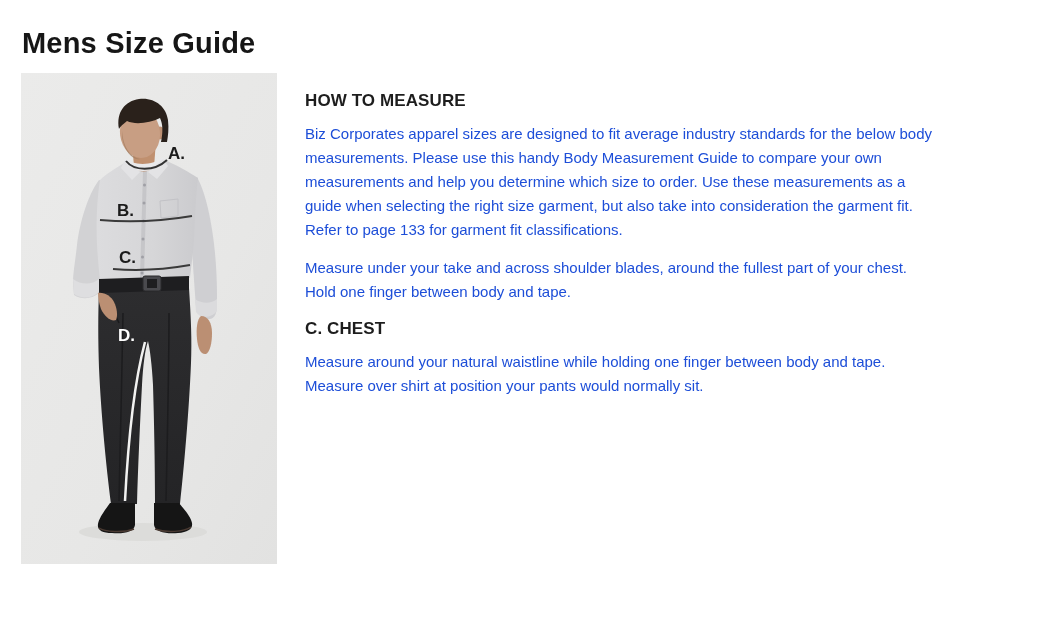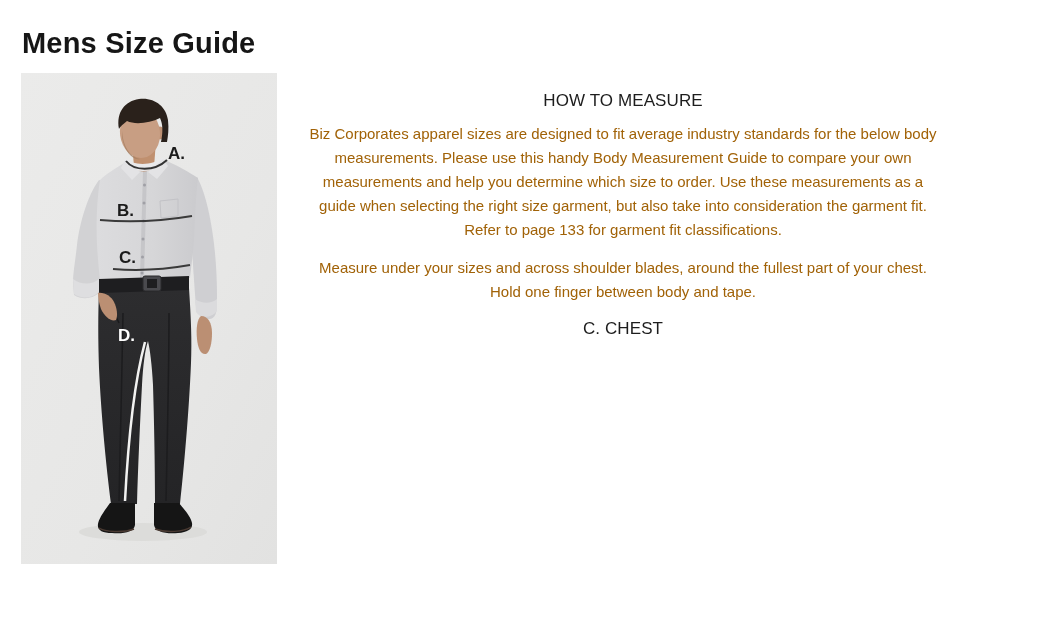--- a/index.html
+++ b/index.html
@@ -8,21 +8,20 @@
     width: 1038px;
     height: 621px;
     background: #ffffff;
     font-family: "Liberation Sans", sans-serif;
     overflow: hidden;
   }
   .page {
     position: relative;
     width: 1038px;
     height: 621px;
-    text-align: center;
   }
   .page-title {
     position: absolute;
     left: 22px;
     top: 6px;
     font-size: 29px;
     font-weight: 700;
     color: #161616;
     letter-spacing: 0.2px;
     line-height: 36px;
@@ -36,30 +35,30 @@
   }
   .photo svg { display: block; }
   .content {
     position: absolute;
     left: 305px;
     top: 90px;
     width: 636px;
   }
   .section-heading {
     font-size: 17px;
-    font-weight: 400;
+    font-weight: 700;
     color: #1d1d1d;
     line-height: 21px;
     margin: 0 0 11px 0;
     letter-spacing: 0.1px;
   }
   .section-body {
     font-size: 15px;
     font-weight: 400;
-    color: #a16207;
+    color: #1d4ed8;
     line-height: 24px;
     margin: 0 0 14px 0;
   }
   .marker-label {
     font-family: "Liberation Sans", sans-serif;
     font-size: 17px;
     font-weight: 700;
   }
   .marker-dark { fill: #1b1b1b; }
   .marker-light { fill: #ffffff; }
@@ -149,20 +148,21 @@
       <text class="marker-label marker-light" x="97" y="268">D.</text>
     </svg>
   </div>
 
   <div class="content">
 
     <h2 class="section-heading">HOW TO MEASURE</h2>
     <p class="section-body">Biz Corporates apparel sizes are designed to fit average industry standards for the below body measurements. Please use this handy Body Measurement Guide to compare your own measurements and help you determine which size to order. Use these measurements as a guide when selecting the right size garment, but also take into consideration the garment fit. Refer to page 133 for garment fit classifications.</p>
 
 
-    <p class="section-body">Measure under your sizes and across shoulder blades, around the fullest part of your chest. Hold one finger between body and tape.</p>
+    <p class="section-body">Measure under your take and across shoulder blades, around the fullest part of your chest. Hold one finger between body and tape.</p>
 
     <h2 class="section-heading">C. CHEST</h2>
+    <p class="section-body">Measure around your natural waistline while holding one finger between body and tape. Measure over shirt at position your pants would normally sit.</p>
 
 
   </div>
 
 </div>
 
 </body></html>

